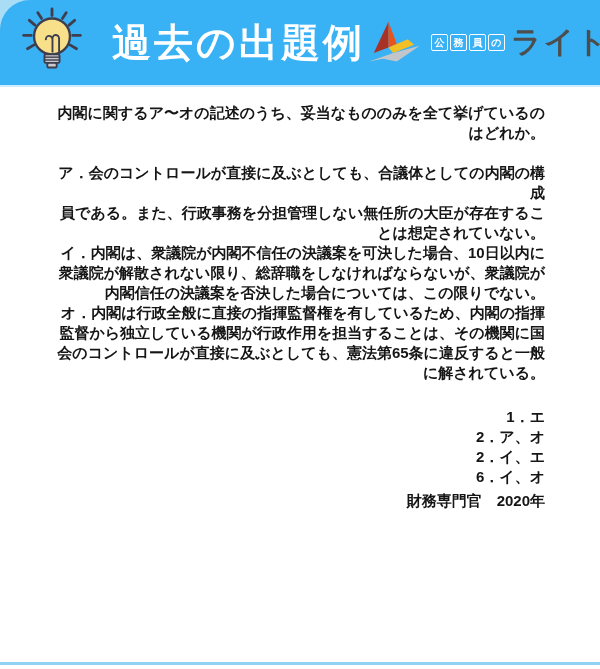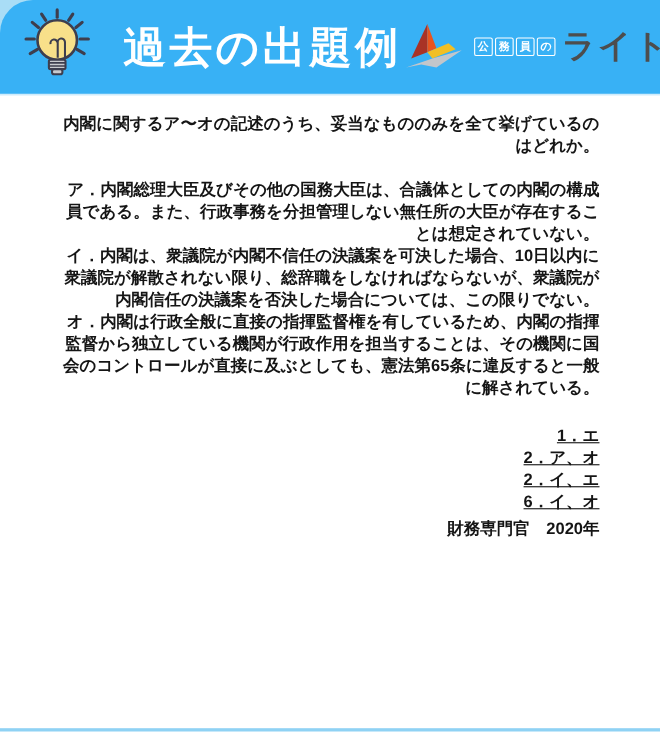--- a/index.html
+++ b/index.html
@@ -35,21 +35,21 @@
     color:#4D4D4D; font-size:30px; font-weight:900; margin-left:6px;
     letter-spacing:2px; white-space:nowrap;
   }
   .main {
     position:absolute; top:89px; left:0; width:600px; box-sizing:border-box;
     padding:14px 55px 0 57px; color:#151515; font-size:15px;
     line-height:20px; font-weight:bold;
   }
   .para { margin:0; white-space:pre-line;text-align:right; }
   .intro { margin-bottom:20px; }
-  .choices { margin-top:24px;text-decoration:underline; }
+  .choices { margin-top:24px; }
   .source { margin:4px 0 0 0; text-align:right; }
   .bottom-line {
     position:absolute; left:0; bottom:4px; width:600px; height:3px;
     background:#8FD2F4;
   }
 </style>
 </head>
 <body>
 
 <div class="page">
@@ -96,21 +96,21 @@
         <span class="boxed-char">の</span>
       </span>
       <span class="brand">ライト</span>
     </div>
   </header>
 
   <main class="main">
     <p class="para intro">内閣に関するア〜オの記述のうち、妥当なもののみを全て挙げているの
 はどれか。</p>
 
-    <p class="para">ア．内閣総理大臣及びその他の国務大臣は、合議体としての内閣の構成
+    <p class="para">ア．会のコントロールが直接に及ぶとしても、合議体としての内閣の構成
 員である。また、行政事務を分担管理しない無任所の大臣が存在するこ
 とは想定されていない。</p>
     <p class="para">イ．内閣は、衆議院が内閣不信任の決議案を可決した場合、10日以内に
 衆議院が解散されない限り、総辞職をしなければならないが、衆議院が
 内閣信任の決議案を否決した場合については、この限りでない。</p>
     <p class="para">オ．内閣は行政全般に直接の指揮監督権を有しているため、内閣の指揮
 監督から独立している機関が行政作用を担当することは、その機関に国
 会のコントロールが直接に及ぶとしても、憲法第65条に違反すると一般
 に解されている。</p>
 

